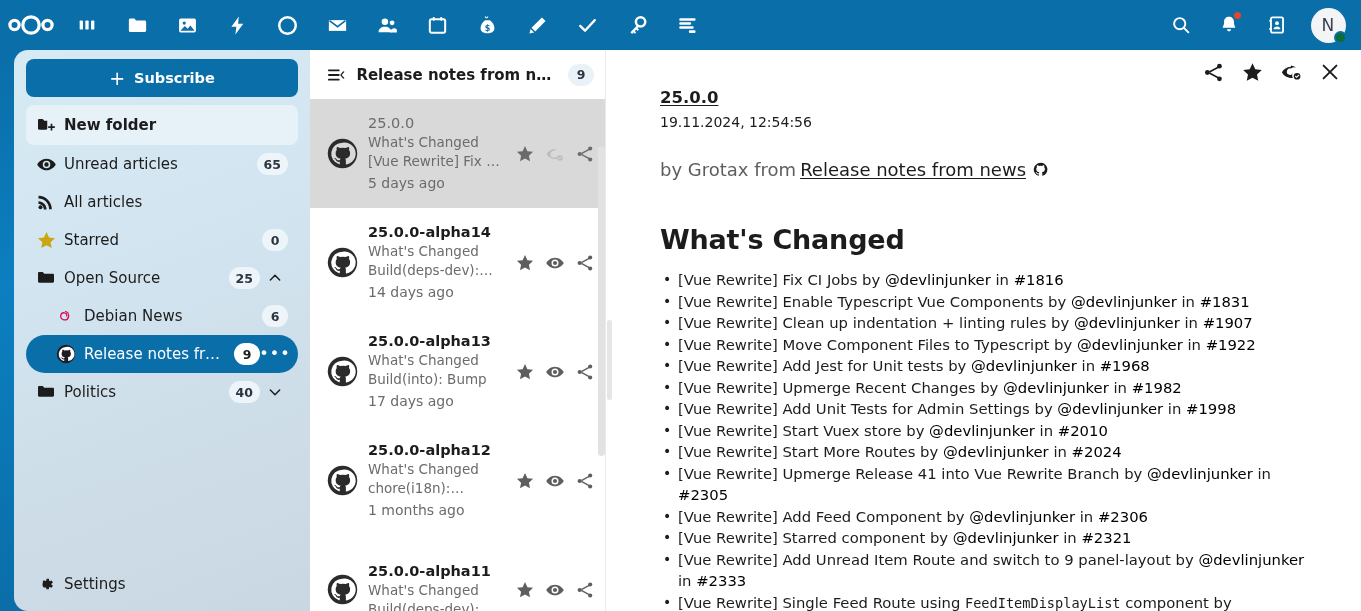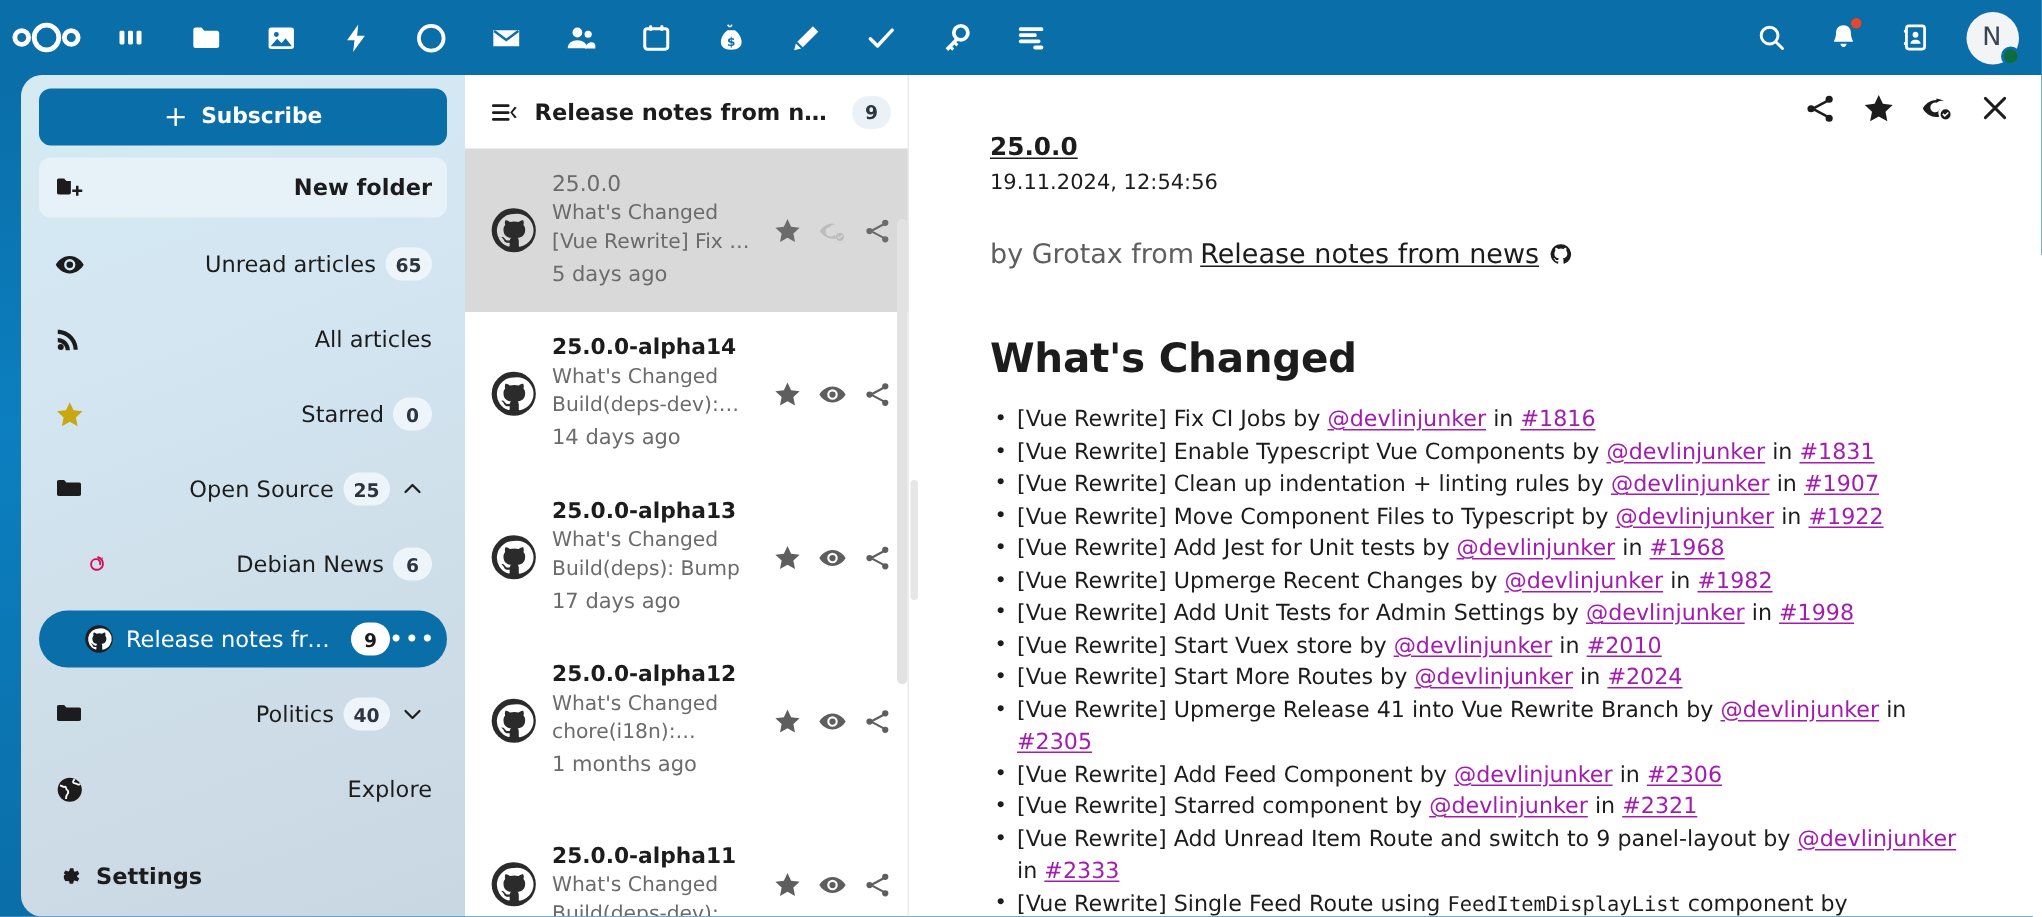--- a/index.html
+++ b/index.html
@@ -81,25 +81,24 @@
     display: flex; align-items: center; justify-content: center; gap: 9px;
     cursor: pointer;
     margin-bottom: 8px;
   }
   .subscribe-btn .plus { font-size: 19px; font-weight: 400; line-height: 1; }
 
   .sb-item {
     display: flex; align-items: center;
     height: 38px; border-radius: 19px;
     padding: 0 10px 0 10px;
-    margin-bottom: 12px;
+    margin-bottom: 0px;
     cursor: pointer;
     font-size: 15px; color: #1c1c1c;
     white-space: nowrap;
-    text-align: right;
   }
   .sb-item .ico {
     width: 28px; min-width: 28px;
     display: flex; align-items: center; justify-content: flex-start;
   }
   .sb-item .lbl { flex: 1; overflow: hidden; text-overflow: ellipsis; }
   .sb-item.newfolder { background: #e7f1f8; font-weight: bold; border-radius: 8px; height: 40px; }
   .sb-item.selected { background: #0a6ea8; color: #fff; }
   .sb-item.child { padding-left: 30px; }
   .sb-item.child .ico { width: 28px; }
@@ -112,21 +111,21 @@
     margin-left: 6px;
   }
   .sb-item.selected .count { background: #fff; color: #1c1c1c; }
   .chev { width: 26px; display: flex; align-items: center; justify-content: center; margin-left: 2px; }
   .dots { width: 26px; display:flex; align-items:center; justify-content:center; margin-left:2px;
           color:#fff; font-size:16px; letter-spacing:1px; line-height:0; }
 
   .sb-settings {
     position: absolute; left: 12px; bottom: 8px; width: 272px;
     display: flex; align-items: center; height: 38px;
-    font-size: 15px; color: #1c1c1c; cursor: pointer; padding-left: 10px; font-weight: bold;
+    font-size: 15px; color: #1c1c1c; cursor: pointer; padding-left: 10px;
   }
   .sb-settings .ico { width: 28px; display: flex; align-items: center; }
 
   
   .list-panel {
     position: absolute; left: 310px; top: 50px;
     width: 296px; height: 561px;
     background: #fff;
     z-index: 10;
     overflow: hidden;
@@ -223,21 +222,21 @@
     position: relative;
     padding-left: 18px;
     font-size: 14.8px; line-height: 21.5px; color: #1c1c1c;
     margin-bottom: 0px;
   }
   .d-list li::before {
     content: "•"; position: absolute; left: 3px; top: 0;
     font-size: 14px; color: #1c1c1c;
   }
   .d-list a {
-    color: #a21caf; text-decoration: underline; text-underline-offset: 2px;
+    color: #000000; text-underline-offset: 2px;
     cursor: pointer;
   }
   .d-list code { font-family: "DejaVu Sans Mono", "Liberation Mono", monospace; font-size: 13.6px; }
 
   .icon-white { fill: #ffffff; }
   .icon-dark { fill: #1c1c1c; }
 </style>
 </head>
 <body>
 
@@ -499,29 +498,20 @@
         </span>
         <span class="lbl">Politics</span>
         <span class="count">40</span>
         <span class="chev">
           <svg width="16" height="16" viewBox="0 0 24 24">
               <path d="M5 9l7 7 7-7" fill="none" stroke="#1c1c1c" stroke-width="2.2" stroke-linecap="round" stroke-linejoin="round"></path>
             </svg>
         </span>
       </div>
 
-      <div class="sb-item">
-        <span class="ico">
-          <svg width="21" height="21" viewBox="0 0 24 24">
-            <circle cx="12" cy="12" r="9.2" fill="#1c1c1c"></circle>
-            <path d="M4.6 8.6c1.4.4 2.3 1.6 3.6 1.2 1.3-.4.6 1.8 1.8 2.4 1.2.6 1 2.4.2 3.2-.8.8-1 2.6-1 3.6M15.6 3.9c-.4 1-1.4 1.5-1 2.5.4 1 2 .4 2.8 1.2.8.8 2 .6 2.6 0" fill="none" stroke="#fff" stroke-width="1.4"></path>
-          </svg>
-        </span>
-        <span class="lbl">Explore</span>
-      </div>
 
     </div>
 
     <div class="sb-settings">
       <span class="ico">
         <svg width="19" height="19" viewBox="0 0 24 24">
             <path class="icon-dark" d="M12 8.2a3.8 3.8 0 100 7.6 3.8 3.8 0 000-7.6zm9.3 5.3l-1.9-1.5.1-.9 1.8-1.7-1.4-2.4-2.3.8-.8-.5-.5-2.5h-2.8l-.7 2.4-.8.4-2.4-.9-1.4 2.4 1.9 1.6-.1.9-1.8 1.7 1.4 2.4 2.3-.8.8.5.5 2.5h2.8l.7-2.4.8-.4 2.4.9z"></path>
           </svg>
       </span>
       <span>Settings</span>
@@ -625,21 +615,21 @@
 
     <div class="item">
       <span class="favicon">
         <svg width="31" height="31" viewBox="0 0 24 24">
           <circle cx="12" cy="12" r="11.4" fill="#2b2b2b"></circle>
           <path d="M12 3.6a8.6 8.6 0 00-2.7 16.8c.4.1.6-.2.6-.4v-1.6c-2.4.5-2.9-1.1-2.9-1.1-.4-1-1-1.3-1-1.3-.8-.5.1-.5.1-.5.9.1 1.3.9 1.3.9.8 1.3 2.1.9 2.6.7.1-.6.3-.9.6-1.2-1.9-.2-3.9-1-3.9-4.3 0-.9.3-1.7.9-2.3-.1-.3-.4-1.2.1-2.4 0 0 .7-.2 2.4.9a8.3 8.3 0 014.4 0c1.7-1.1 2.4-.9 2.4-.9.5 1.2.2 2.1.1 2.4.6.6.9 1.4.9 2.3 0 3.3-2 4.1-3.9 4.3.3.3.6.8.6 1.7v2.5c0 .2.2.5.6.4A8.6 8.6 0 0012 3.6z" fill="#fff"></path>
         </svg>
       </span>
       <span class="texts">
         <span class="t-title" style="display:block">25.0.0-alpha13</span>
-        <span class="t-sub" style="display:-webkit-box">What's Changed Build(deps): Bump</span>
+        <span class="t-sub" style="display:-webkit-box">What's Changed Build(into): Bump</span>
         <span class="t-date" style="display:block">17 days ago</span>
       </span>
       <span class="acts">
         <span class="act">
           <svg width="20" height="20" viewBox="0 0 24 24">
               <path fill="#5e5e5e" d="M12 2.4l2.9 6.2 6.8.8-5 4.6 1.3 6.7L12 17.4 6 20.7l1.3-6.7-5-4.6 6.8-.8z"></path>
             </svg>
         </span>
         <span class="act">
           <svg width="20" height="20" viewBox="0 0 24 24">

